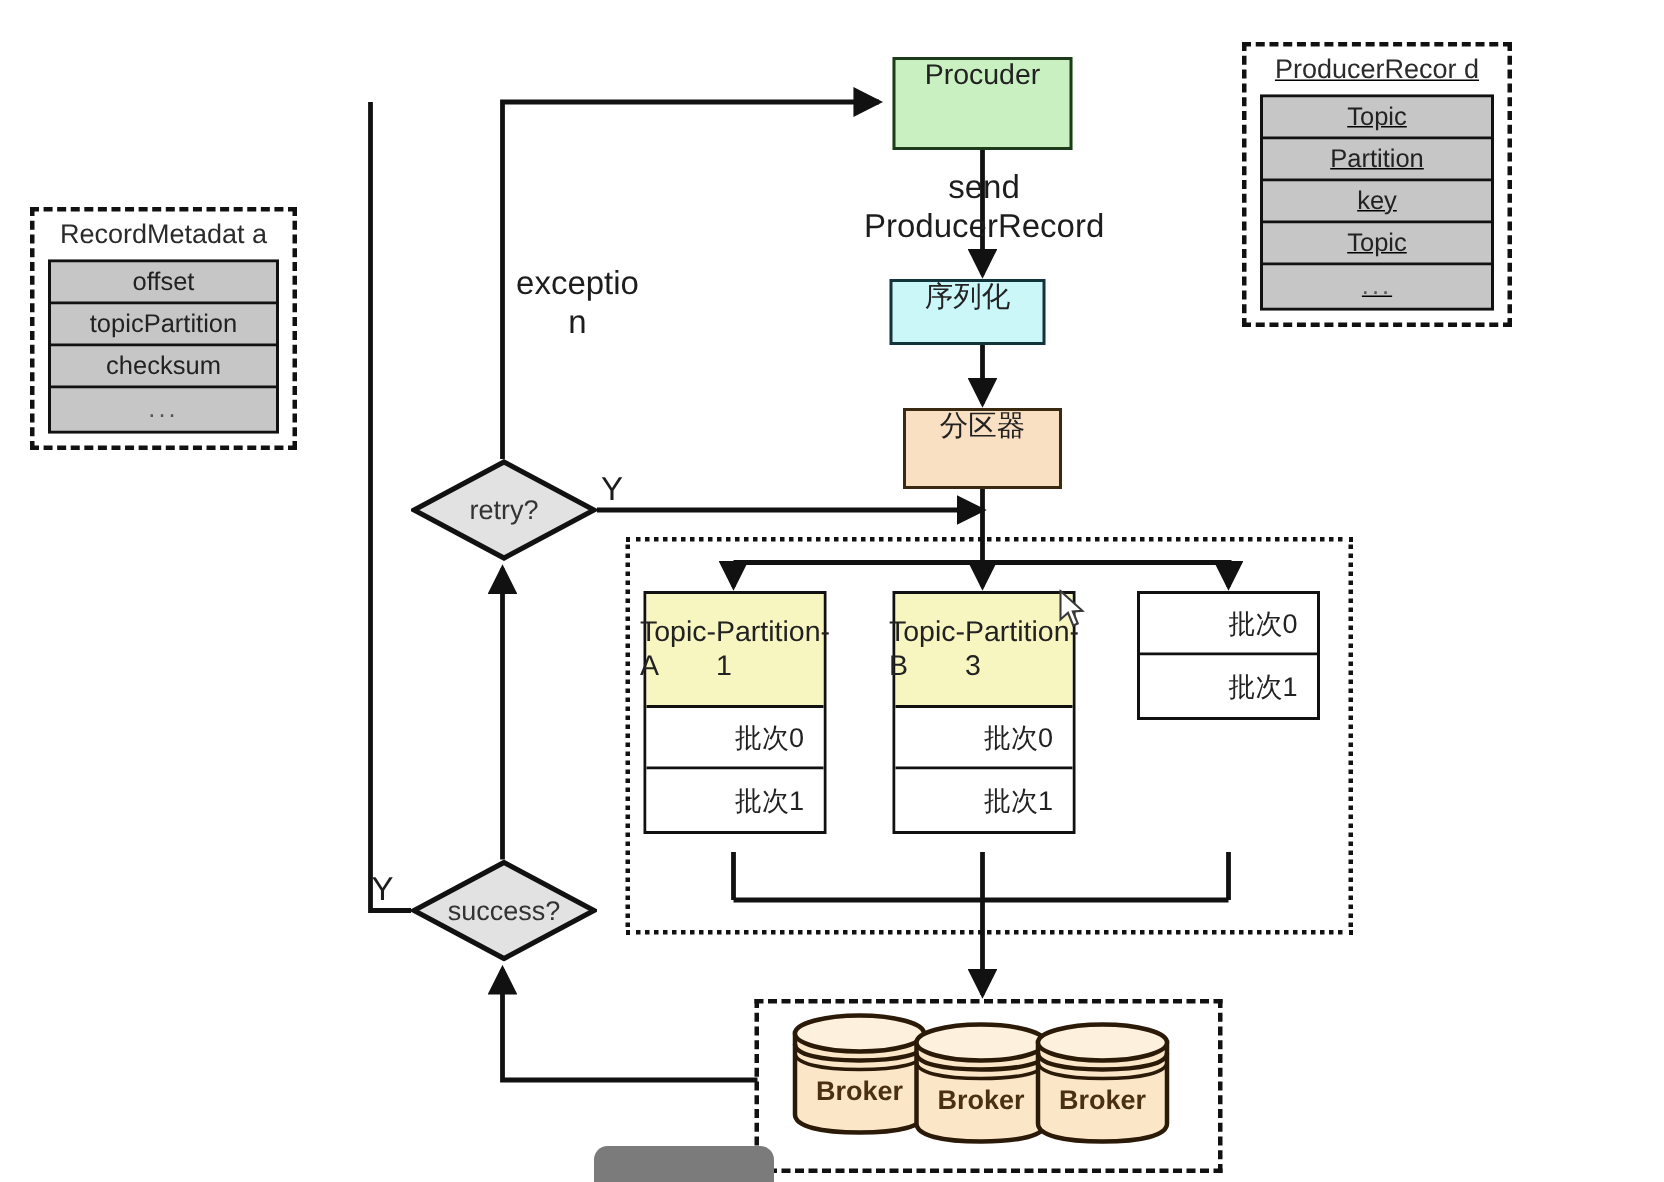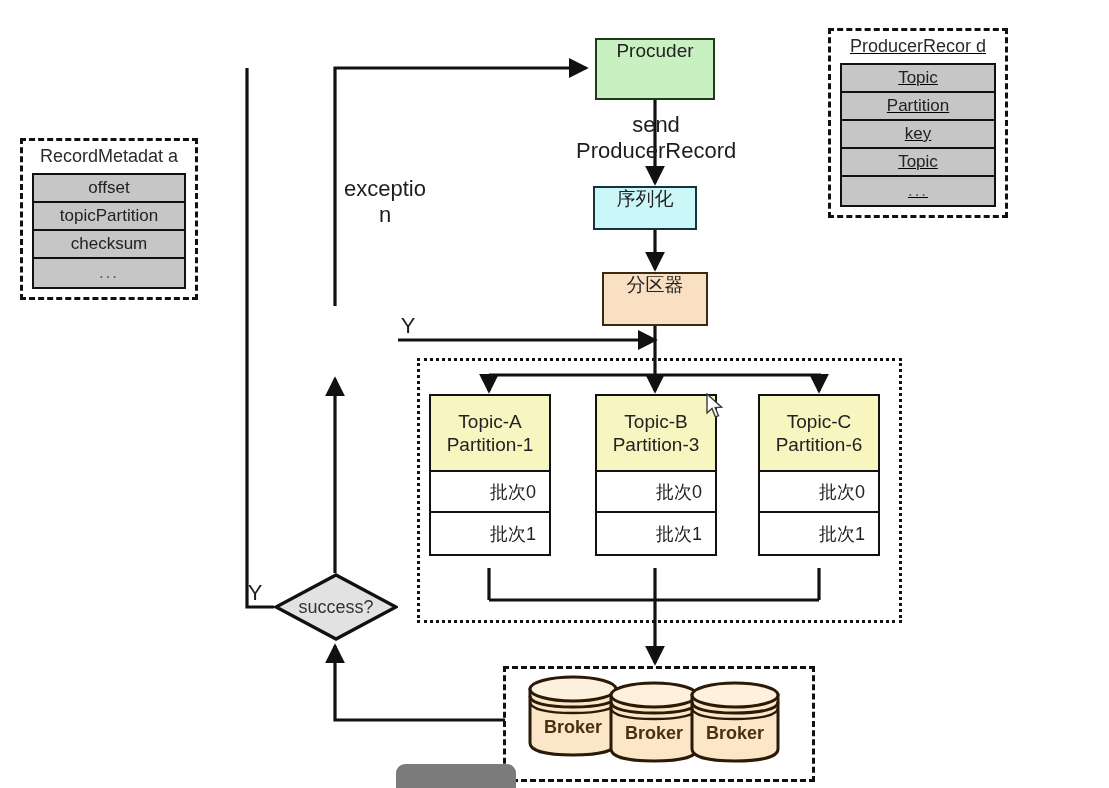--- a/index.html
+++ b/index.html
@@ -150,21 +150,21 @@
     width: 122px;
     border: 2px solid #111111;
     background: #ffffff;
   }
   .stack-head {
     box-sizing: border-box;
     height: 76px;
     background: #f7f5c0;
     border-bottom: 2px solid #111111;
     display: flex;
-    flex-direction: column;
+    flex-direction: row;
     align-items: center;
     justify-content: center;
     font-size: 19px;
     color: #222222;
     line-height: 1.22;
   }
   .stack-row {
     box-sizing: border-box;
     height: 41px;
     display: flex;
@@ -278,20 +278,26 @@
     <span>分区器</span>
   </div>
 
   <div class="edge-label lbl-send">send
 ProducerRecord</div>
   <div class="edge-label lbl-exc">exceptio
 n</div>
   <div class="edge-label lbl-y-retry">Y</div>
   <div class="edge-label lbl-y-succ">Y</div>
 
+  <div class="diamond dia-retry">
+    <svg class="shape" viewBox="0 0 124 68">
+      <polygon points="62,2 122,34 62,66 2,34" fill="#e2e2e2" stroke="#111111" stroke-width="3.4"></polygon>
+    </svg>
+    <div class="dlabel">retry?</div>
+  </div>
 
   <div class="diamond dia-success">
     <svg class="shape" viewBox="0 0 124 68">
       <polygon points="62,2 122,34 62,66 2,34" fill="#e2e2e2" stroke="#111111" stroke-width="3.4"></polygon>
     </svg>
     <div class="dlabel">success?</div>
   </div>
 
   <div class="card card-meta">
     <div class="card-title">RecordMetadat
@@ -330,24 +336,20 @@
   <div class="stack stack-b">
     <div class="stack-head">
       <span>Topic-B</span>
       <span>Partition-3</span>
     </div>
     <div class="stack-row">批次0</div>
     <div class="stack-row">批次1</div>
   </div>
 
   <div class="stack stack-c">
-    <div class="stack-head">
-      <span>Topic-C</span>
-      <span>Partition-6</span>
-    </div>
     <div class="stack-row">批次0</div>
     <div class="stack-row">批次1</div>
   </div>
 
   <div class="broker-zone"></div>
 
   <div class="cyl cyl-1">
     <svg width="92" height="84" viewBox="0 0 92 84">
       <path d="M3 16 L3 70 C3 78 20 82 46 82 C72 82 89 78 89 70 L89 16 Z" fill="#fbe6c8" stroke="#2b1a08" stroke-width="3"></path>
       <ellipse cx="46" cy="16" rx="43" ry="12" fill="#fdf0dd" stroke="#2b1a08" stroke-width="3"></ellipse>

